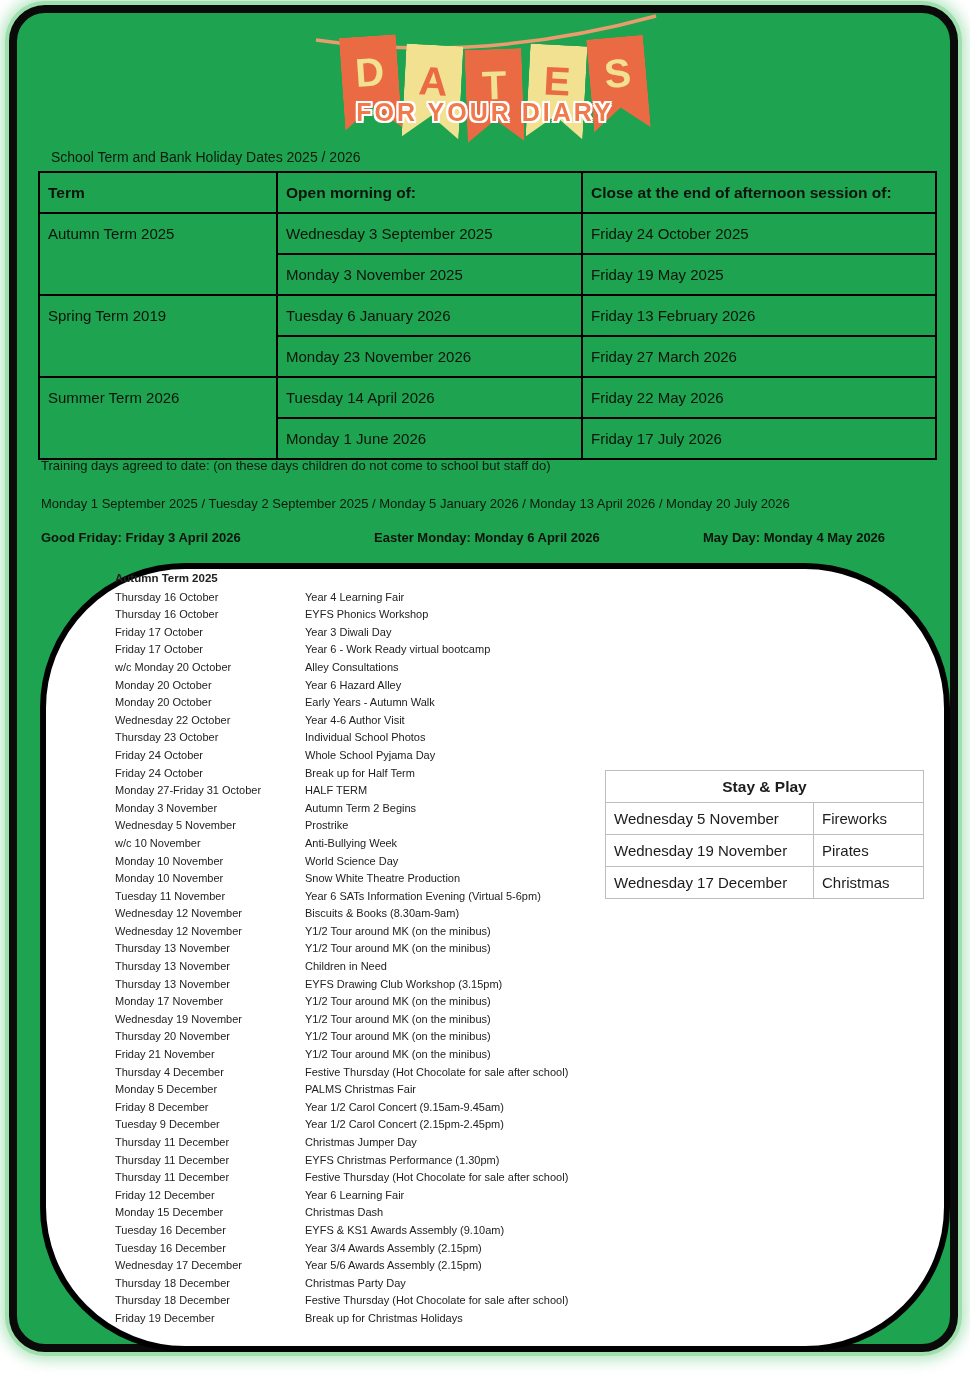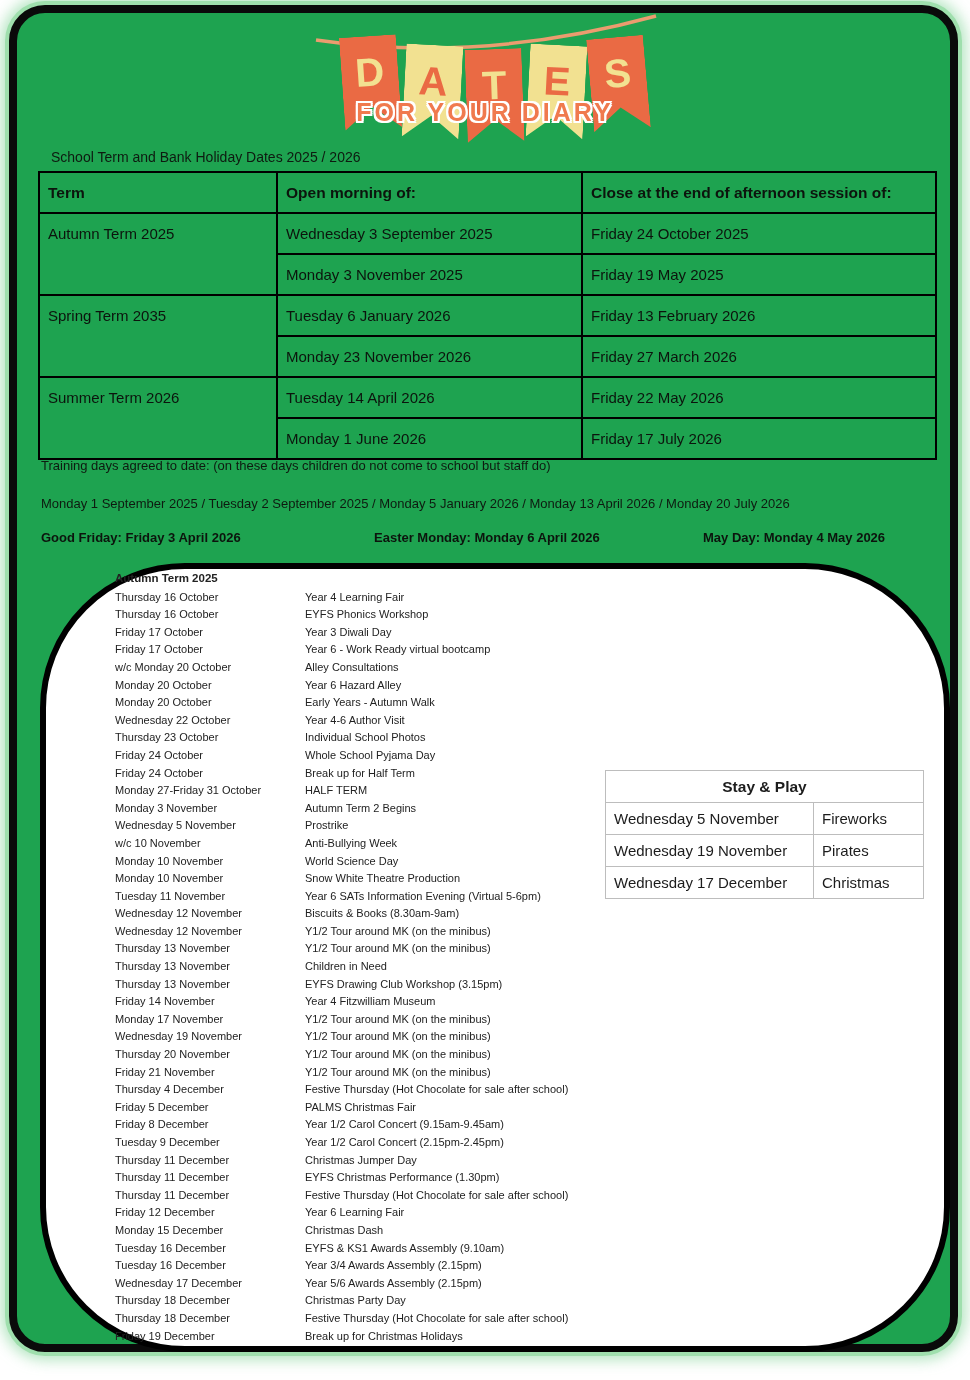--- a/index.html
+++ b/index.html
@@ -127,21 +127,21 @@
     <tr>
       <td class="term-name" rowspan="2">Autumn Term 2025</td>
       <td>Wednesday 3 September 2025</td>
       <td>Friday 24 October 2025</td>
     </tr>
     <tr>
       <td>Monday 3 November 2025</td>
       <td>Friday 19 May 2025</td>
     </tr>
     <tr>
-      <td class="term-name" rowspan="2">Spring Term 2035</td>
+      <td class="term-name" rowspan="2">Spring Term 2019</td>
       <td>Tuesday 6 January 2026</td>
       <td>Friday 13 February 2026</td>
     </tr>
     <tr>
       <td>Monday 23 November 2026</td>
       <td>Friday 27 March 2026</td>
     </tr>
     <tr>
       <td class="term-name" rowspan="2">Summer Term 2026</td>
       <td>Tuesday 14 April 2026</td>
@@ -253,45 +253,41 @@
       </div>
         <div class="event-row">
         <span class="e-date">Thursday 13 November</span>
         <span class="e-desc">Children in Need</span>
       </div>
         <div class="event-row">
         <span class="e-date">Thursday 13 November</span>
         <span class="e-desc">EYFS Drawing Club Workshop (3.15pm)</span>
       </div>
         <div class="event-row">
-        <span class="e-date">Friday 14 November</span>
-        <span class="e-desc">Year 4 Fitzwilliam Museum</span>
-      </div>
-        <div class="event-row">
         <span class="e-date">Monday 17 November</span>
         <span class="e-desc">Y1/2 Tour around MK (on the minibus)</span>
       </div>
         <div class="event-row">
         <span class="e-date">Wednesday 19 November</span>
         <span class="e-desc">Y1/2 Tour around MK (on the minibus)</span>
       </div>
         <div class="event-row">
         <span class="e-date">Thursday 20 November</span>
         <span class="e-desc">Y1/2 Tour around MK (on the minibus)</span>
       </div>
         <div class="event-row">
         <span class="e-date">Friday 21 November</span>
         <span class="e-desc">Y1/2 Tour around MK (on the minibus)</span>
       </div>
         <div class="event-row">
         <span class="e-date">Thursday 4 December</span>
         <span class="e-desc">Festive Thursday (Hot Chocolate for sale after school)</span>
       </div>
         <div class="event-row">
-        <span class="e-date">Friday 5 December</span>
+        <span class="e-date">Monday 5 December</span>
         <span class="e-desc">PALMS Christmas Fair</span>
       </div>
         <div class="event-row">
         <span class="e-date">Friday 8 December</span>
         <span class="e-desc">Year 1/2 Carol Concert (9.15am-9.45am)</span>
       </div>
         <div class="event-row">
         <span class="e-date">Tuesday 9 December</span>
         <span class="e-desc">Year 1/2 Carol Concert (2.15pm-2.45pm)</span>
       </div>

